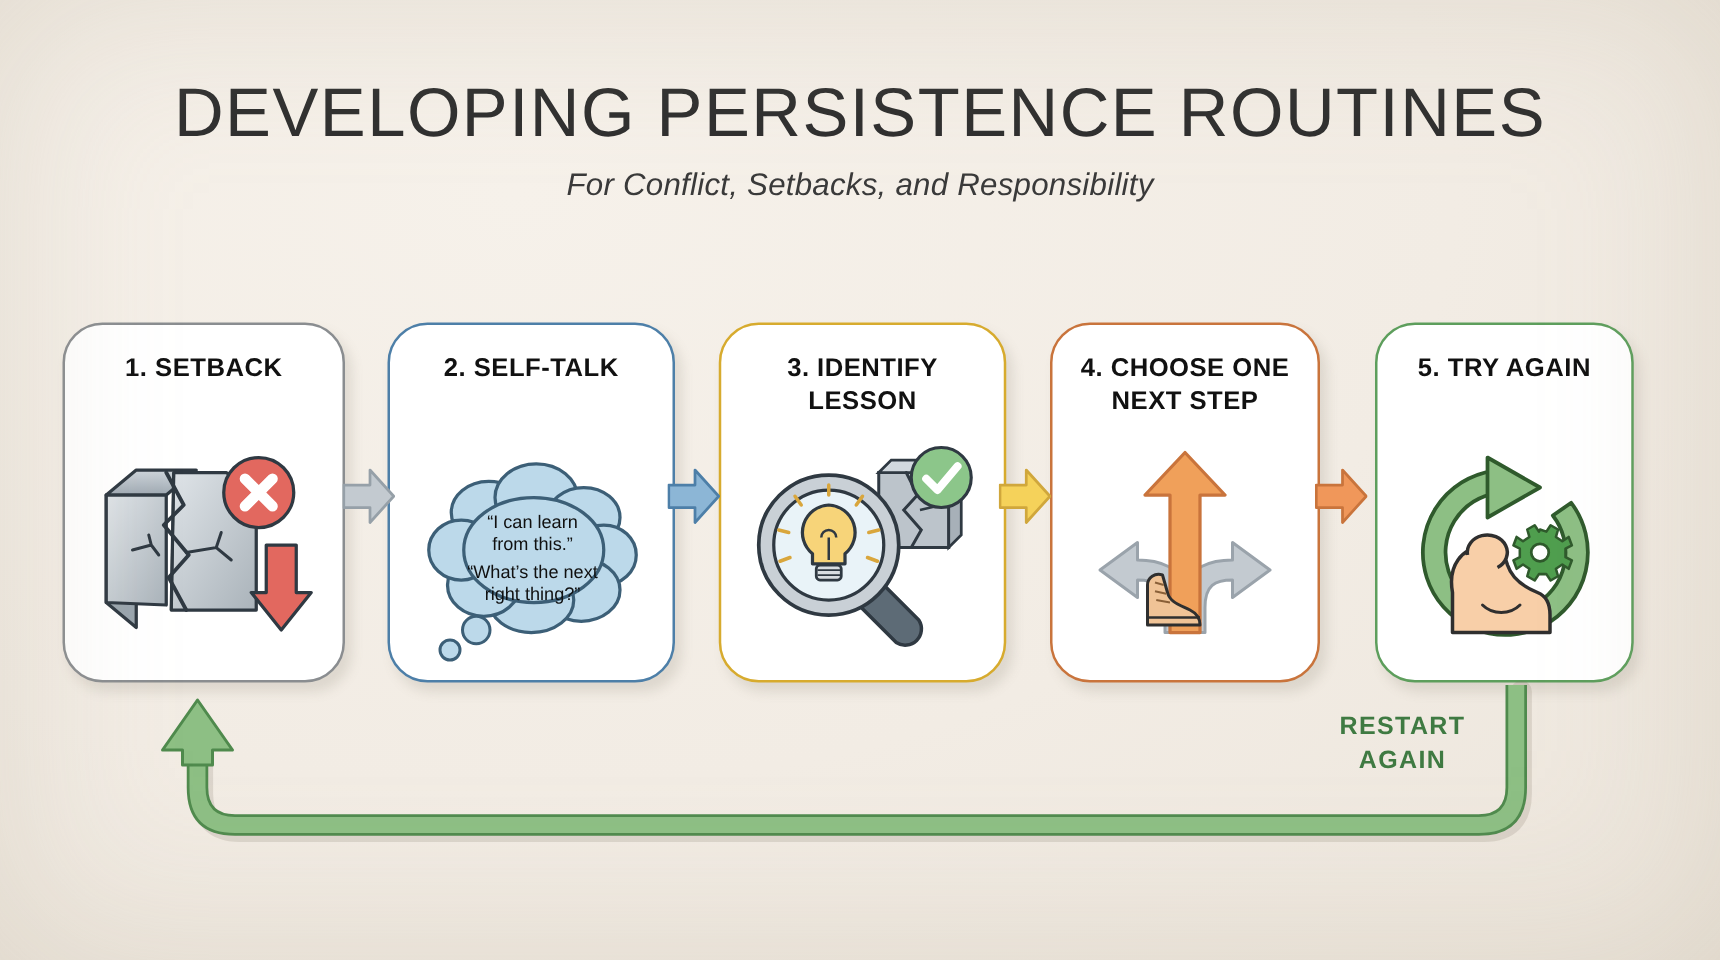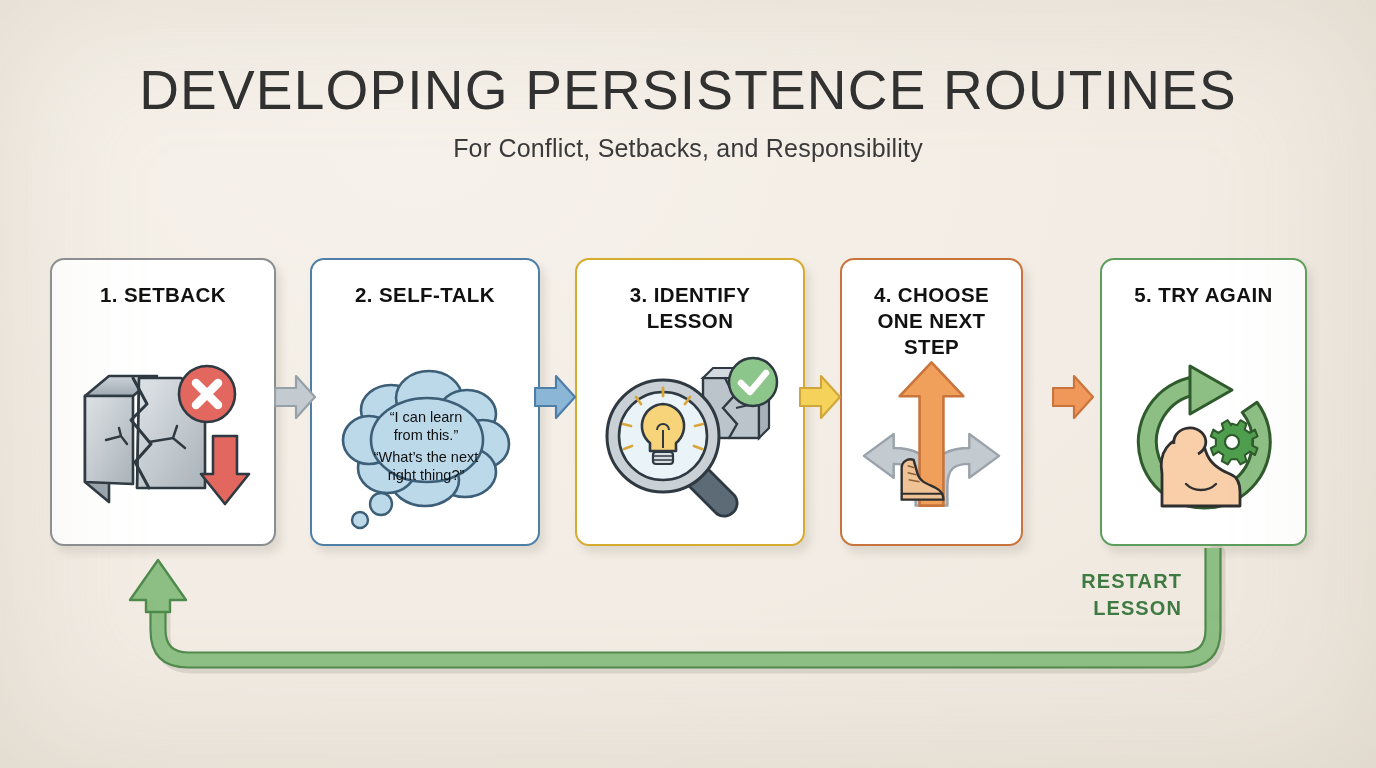--- a/index.html
+++ b/index.html
@@ -37,29 +37,30 @@
     color: #2e2e2e;
     line-height: 1.05;
     white-space: nowrap;
   }
   .subtitle {
     margin-top: 14px;
     font-size: 25px;
     font-weight: 400;
     color: #3a3a3a;
     letter-spacing: 0.2px;
+    font-style: italic;
   }
 
   
   .card {
     position: absolute;
     top: 258px;
     height: 288px;
     background: #ffffff;
-    border-radius: 14px;
+    border-radius: 32px;
     border: 2.5px solid #999;
     box-shadow: 5px 7px 9px rgba(120,110,95,0.17);
     box-sizing: border-box;
   }
   .card-title {
     position: absolute;
     top: 22px;
     left: 8px;
     right: 8px;
     text-align: center;
@@ -75,21 +76,21 @@
     right: 0;
     bottom: 16px;
     top: 96px;
     display: flex;
     justify-content: center;
   }
 
   #card-1 { left: 50px;   width: 226px; border-color: #8a8d90; }
   #card-2 { left: 310px;  width: 230px; border-color: #4d7fa8; padding-left: 40px; }
   #card-3 { left: 575px;  width: 230px; border-color: #d7ab2e; padding-left: 32px; }
-  #card-4 { left: 840px;  width: 183px; border-color: #c9743c; }
+  #card-4 { left: 840px;  width: 216px; border-color: #c9743c; }
   #card-5 { left: 1100px; width: 207px; border-color: #5d9e5c; }
 
   
   .connector {
     position: absolute;
     top: 372px;
   }
   #conn-1 { left: 274px; }
   #conn-2 { left: 534px; }
   #conn-3 { left: 799px; }
@@ -100,21 +101,21 @@
     position: absolute;
     left: 0; top: 0;
     width: 1376px; height: 768px;
     pointer-events: none;
   }
   .restart-label {
     position: absolute;
     left: 1062px;
     top: 568px;
     width: 120px;
-    text-align: right;
+    text-align: center;
     font-size: 20px;
     font-weight: bold;
     letter-spacing: 1.1px;
     color: #3f7a42;
     line-height: 1.35;
   }
   .vignette {
     position: absolute;
     inset: 0;
     pointer-events: none;
@@ -306,16 +307,16 @@
   <path d="M1213 548 L1213 630 Q1213 660 1183 660 L188 660 Q158 660 158 630 L158 596" fill="none" stroke="#4f8a4d" stroke-width="15.5" stroke-opacity="0.0"></path>
 
   <path d="M1220.5 548 L1220.5 630 Q1220.5 667.5 1183 667.5 L188 667.5 Q150.5 667.5 150.5 630 L150.5 598" fill="none" stroke="#4f8a4d" stroke-width="2.2"></path>
   <path d="M1205.5 548 L1205.5 630 Q1205.5 652.5 1183 652.5 L188 652.5 Q165.5 652.5 165.5 630 L165.5 598" fill="none" stroke="#4f8a4d" stroke-width="2.2"></path>
 
   <path d="M158 560 L186 600 L170 600 L170 612 L146 612 L146 600 L130 600 Z" fill="#8dbf84" stroke="#4f8a4d" stroke-width="2.4" stroke-linejoin="round"></path>
 </svg>
 
 <div class="restart-label">
   <div>RESTART</div>
-  <div>LESSON</div>
+  <div>AGAIN</div>
 </div>
 
 <div class="vignette"></div>
 
 </body></html>

